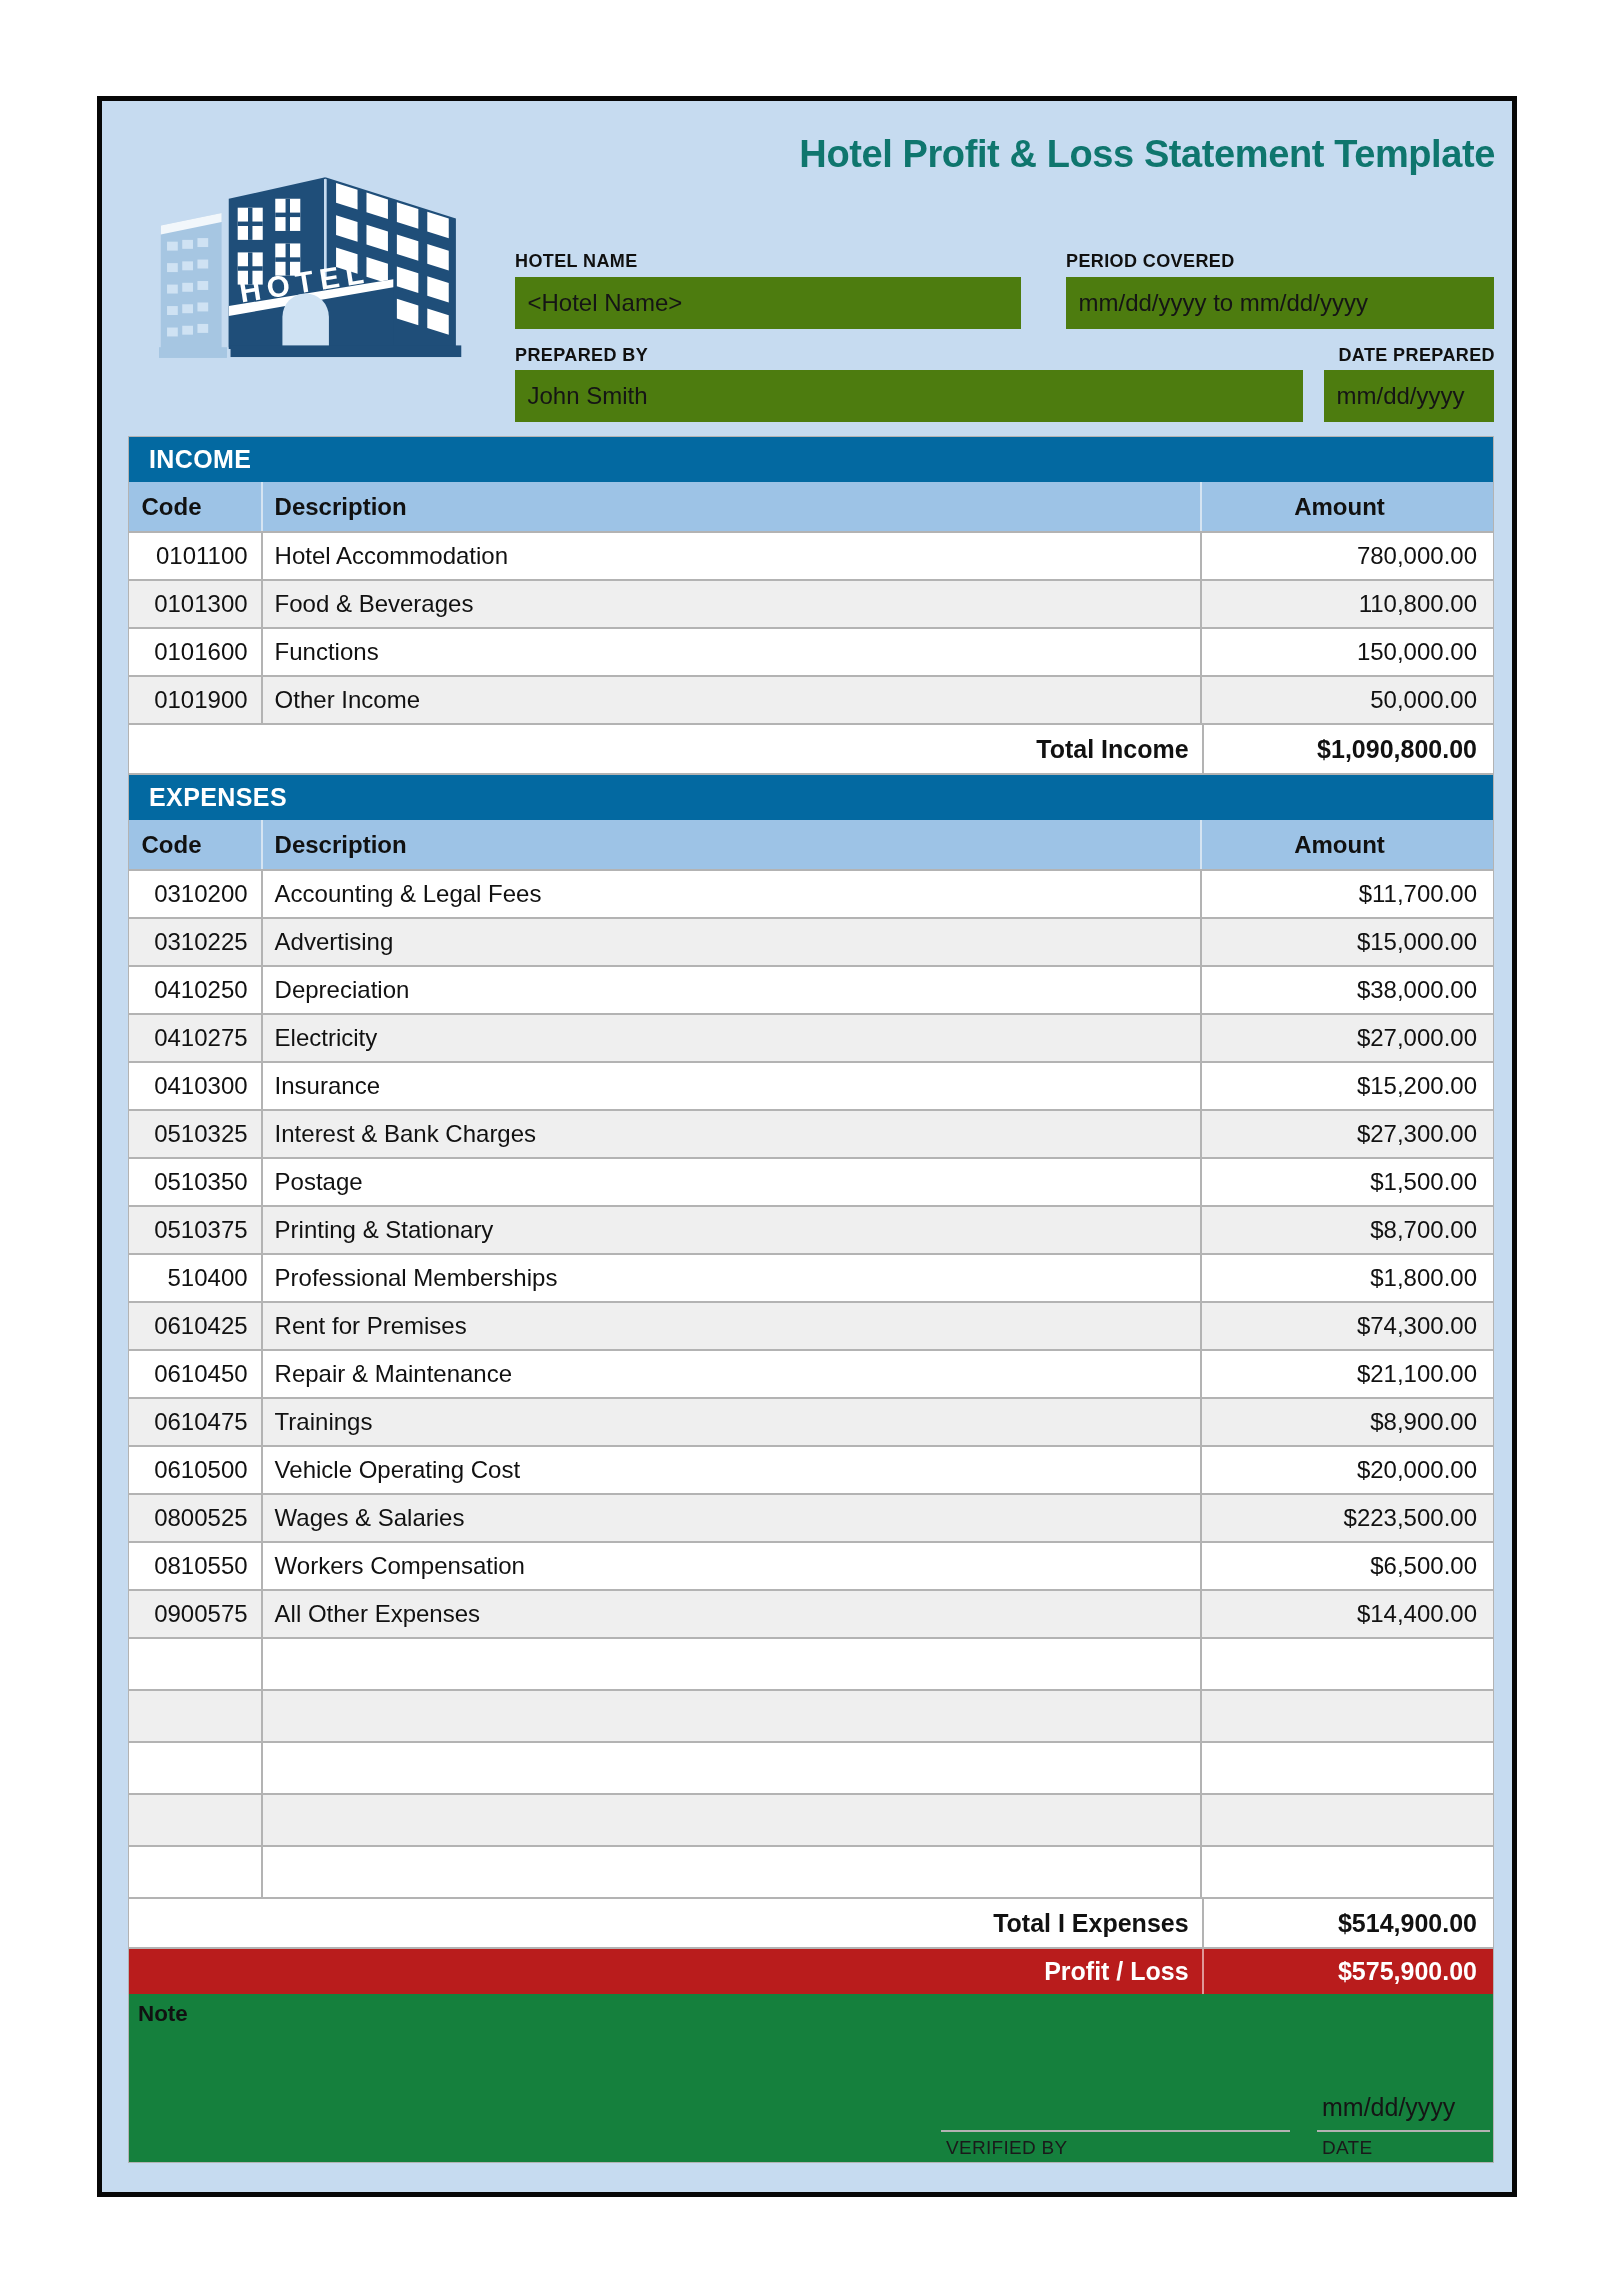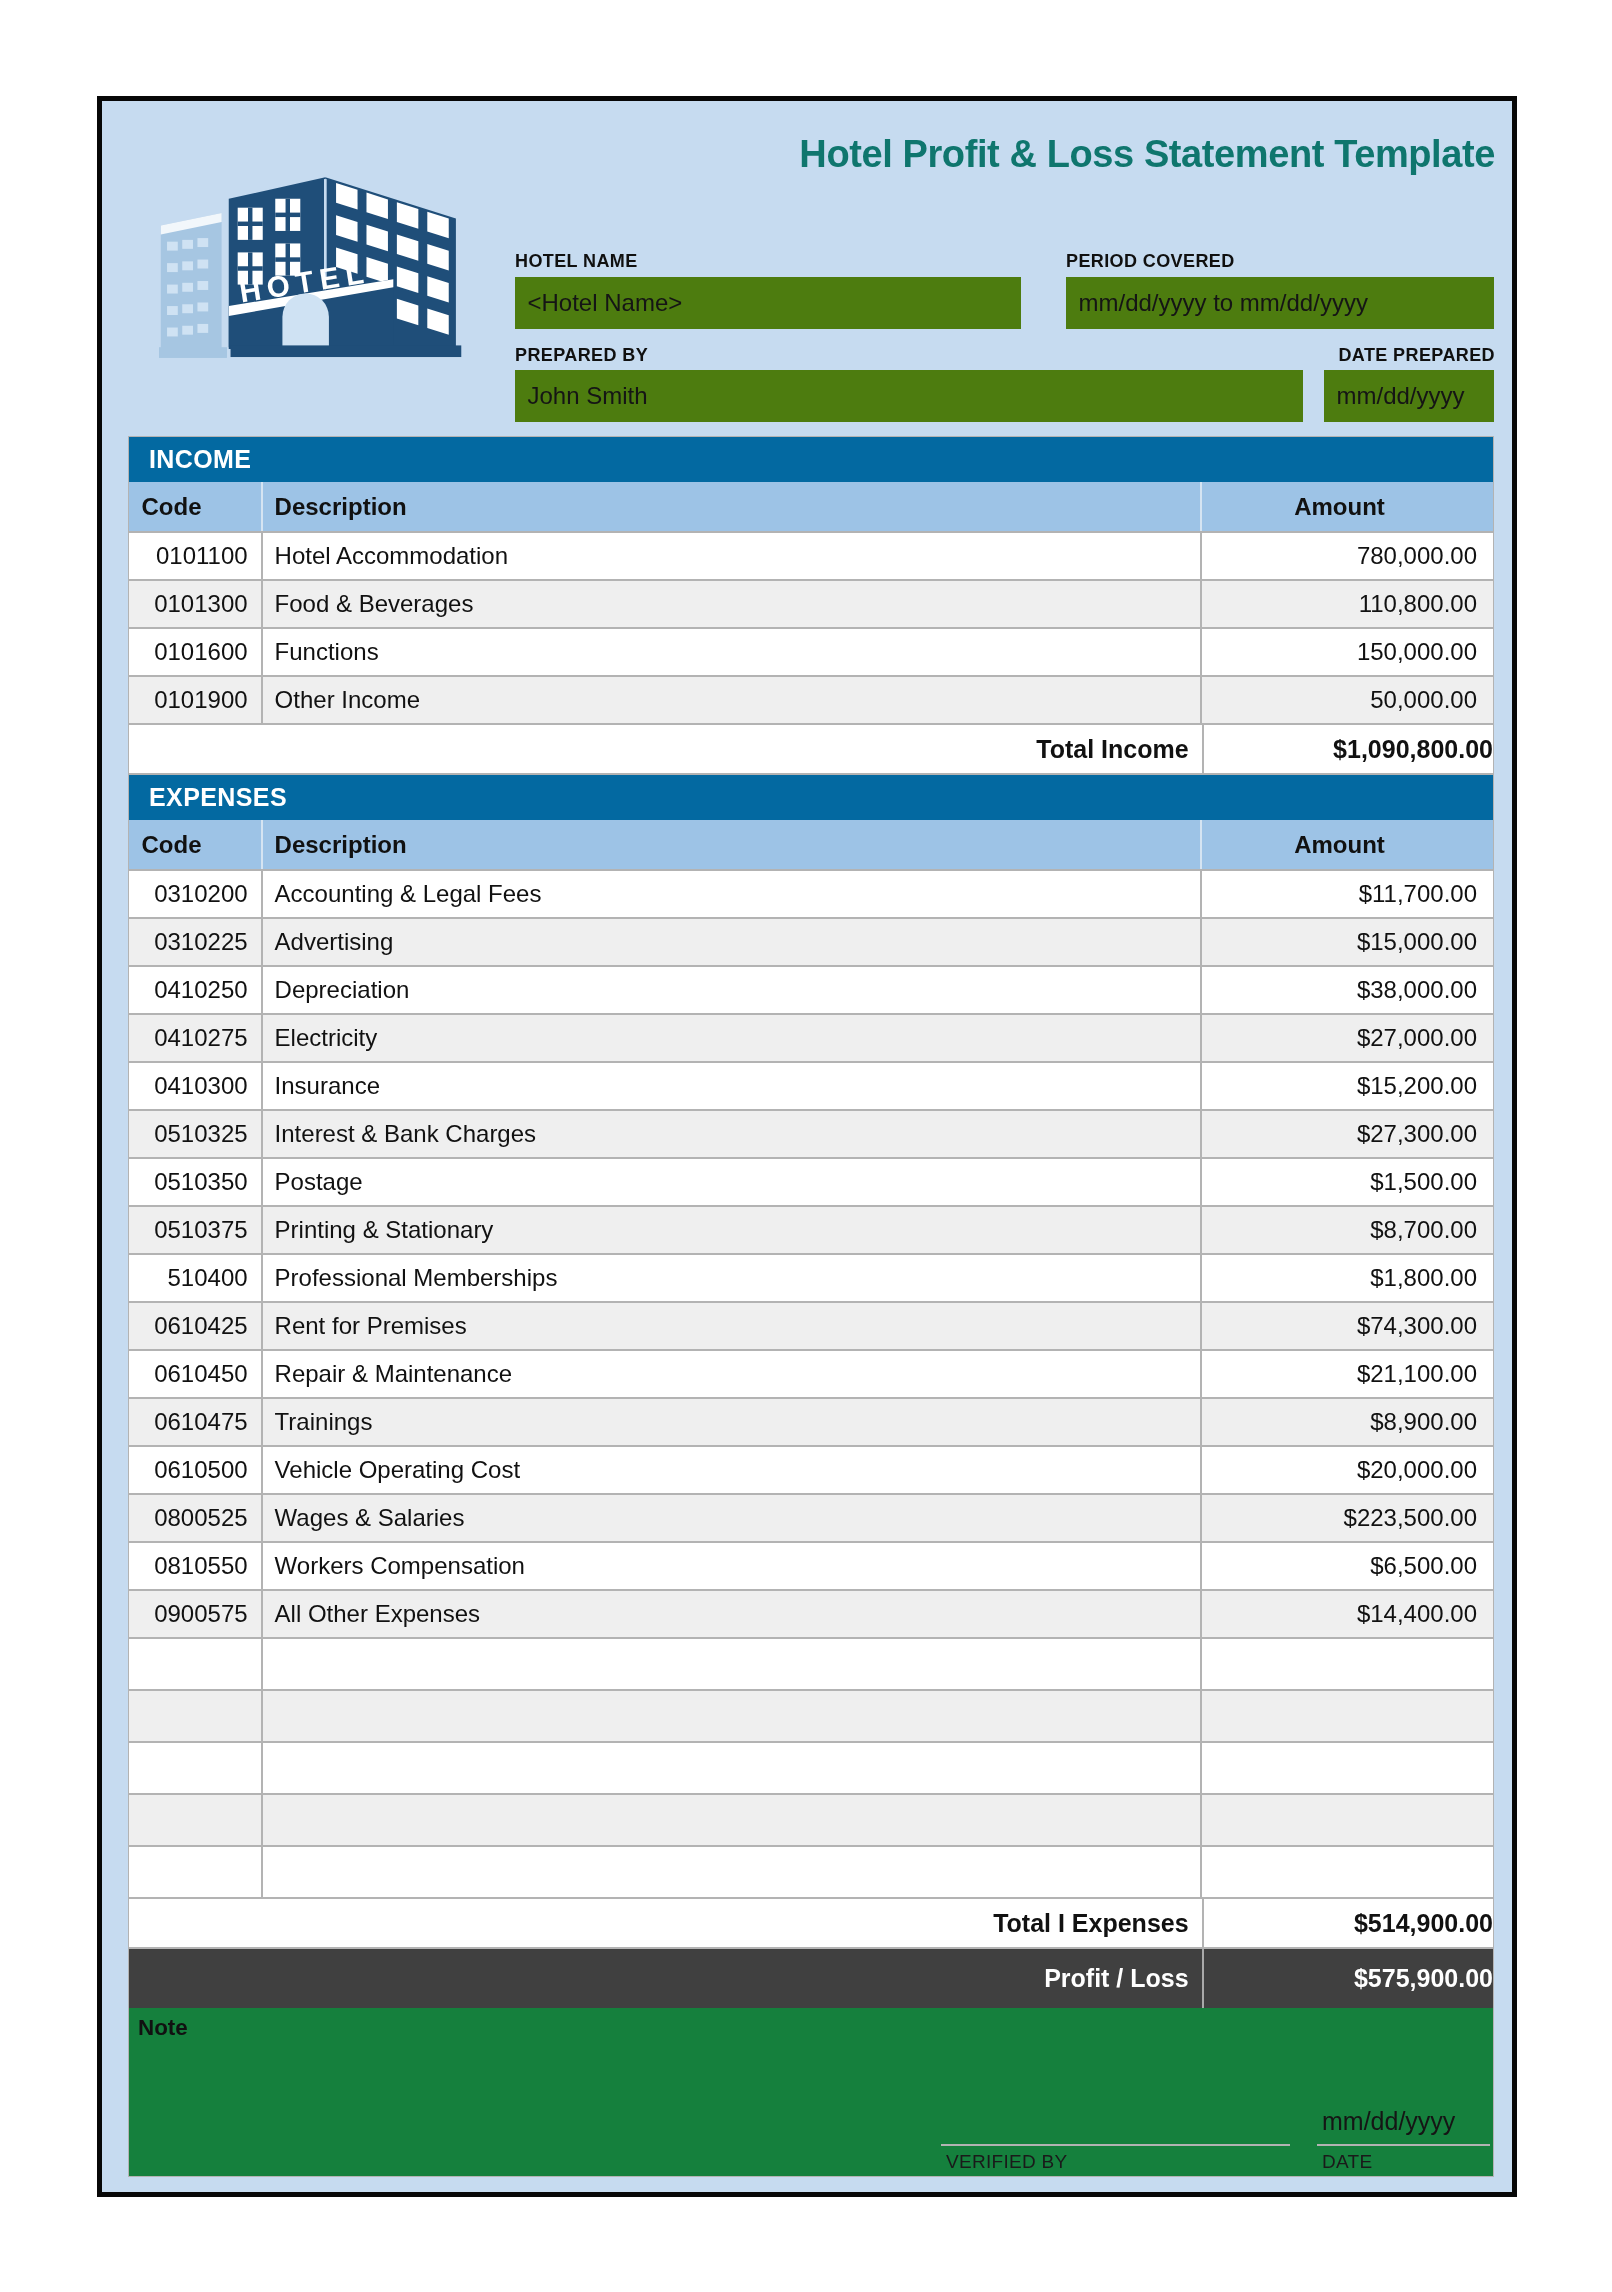--- a/index.html
+++ b/index.html
@@ -60,22 +60,22 @@
   .c-code { width: 134px; justify-content: flex-end; padding-right: 13.4px; border-right: 2.7px solid #b3b3b3; }
   .thead .c-code { justify-content: flex-start; padding-left: 12.5px; }
   .c-desc { flex: 1; padding-left: 11.6px; border-right: 2.7px solid #b3b3b3; }
   .c-amt  { width: 291px; justify-content: flex-end; padding-right: 16px; }
   .thead .c-amt { justify-content: center; padding-right: 16px; border-radius: 21px; }
   .thead .c-code, .thead .c-desc { border-right: 2.7px solid #d5e4f2; }
   .total-row { display: flex; height: 50px; background: #ffffff; border-bottom: 2.7px solid #b3b3b3; }
   .total-label { flex: 1; display: flex; align-items: center; justify-content: flex-end;
                  padding-right: 13.4px; font-size: 25px; font-weight: bold; }
   .total-amt { width: 291px; display: flex; align-items: center; justify-content: flex-end;
-               font-size: 25px; font-weight: bold; border-left: 2.7px solid #b3b3b3; }
-  .profit-row { display: flex; height: 59px; background: #404040; color: #ffffff; }
+               padding-right: 16px; font-size: 25px; font-weight: bold; border-left: 2.7px solid #b3b3b3; }
+  .profit-row { display: flex; height: 45px; background: #b91c1c; color: #ffffff; }
   .profit-row .total-amt { border-left: 2.7px solid rgba(255,255,255,0.55); }
   
   .note-area { position: relative; background: #15803d; height: 168px; }
   .note-label { position: absolute; left: 9px; top: 7.2px; font-size: 22.4px; font-weight: bold; }
   .sig-line { position: absolute; height: 0; border-top: 2.7px solid #b3b3b3; }
   .line-verified { left: 812px;  top: 136px; width: 349px; }
   .line-date     { left: 1188px; top: 136px; width: 173px; }
   .sig-label { position: absolute; font-size: 19px; color: #1a1a1a; letter-spacing: 0.3px; }
   .lbl-verified { left: 817px;  top: 143px; }
   .lbl-date     { left: 1193px; top: 143px; }

